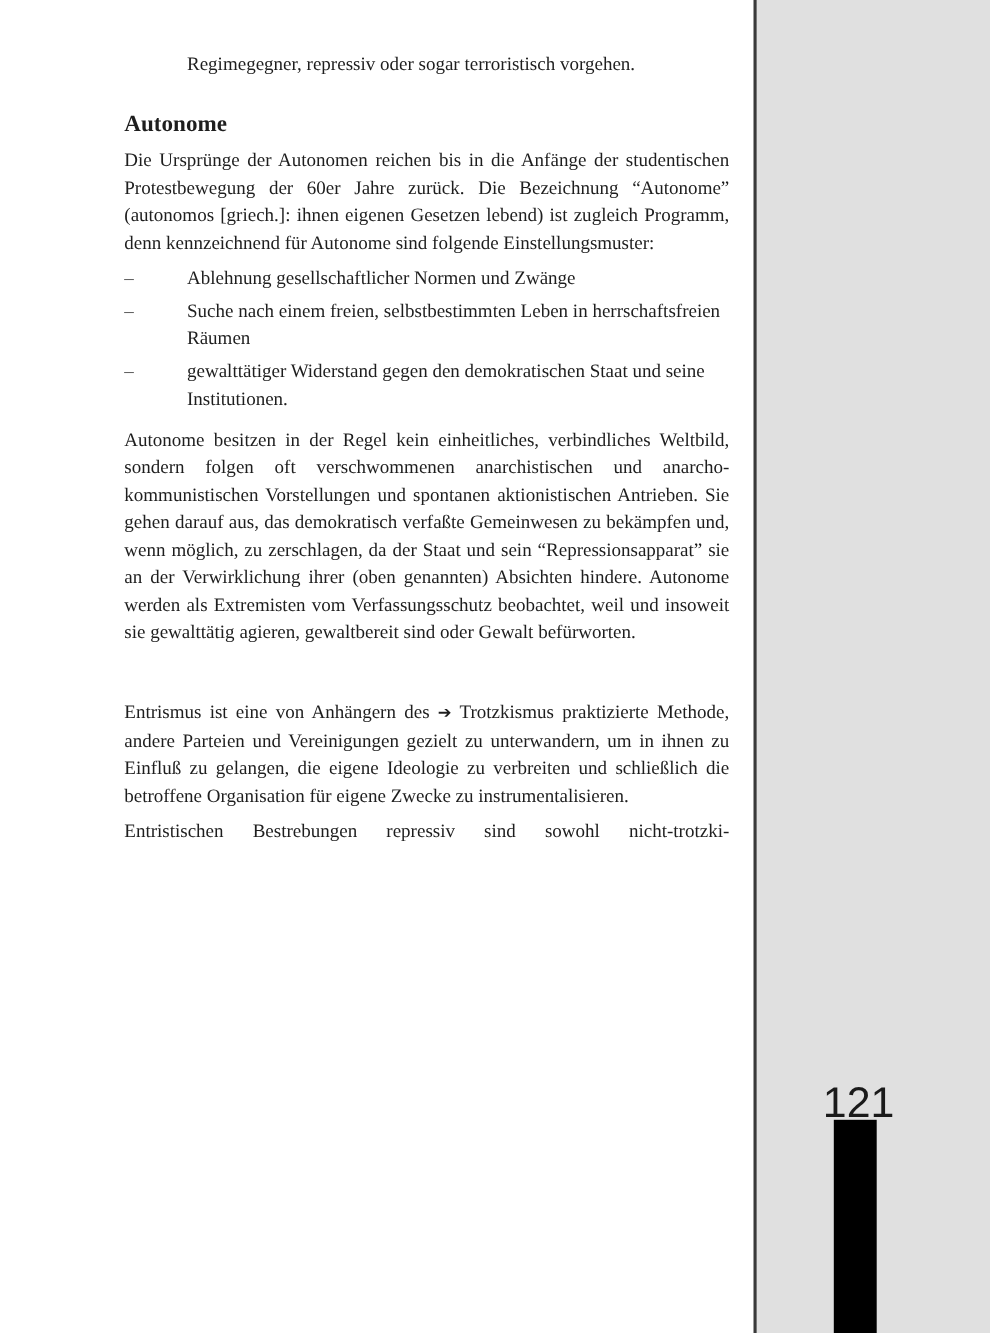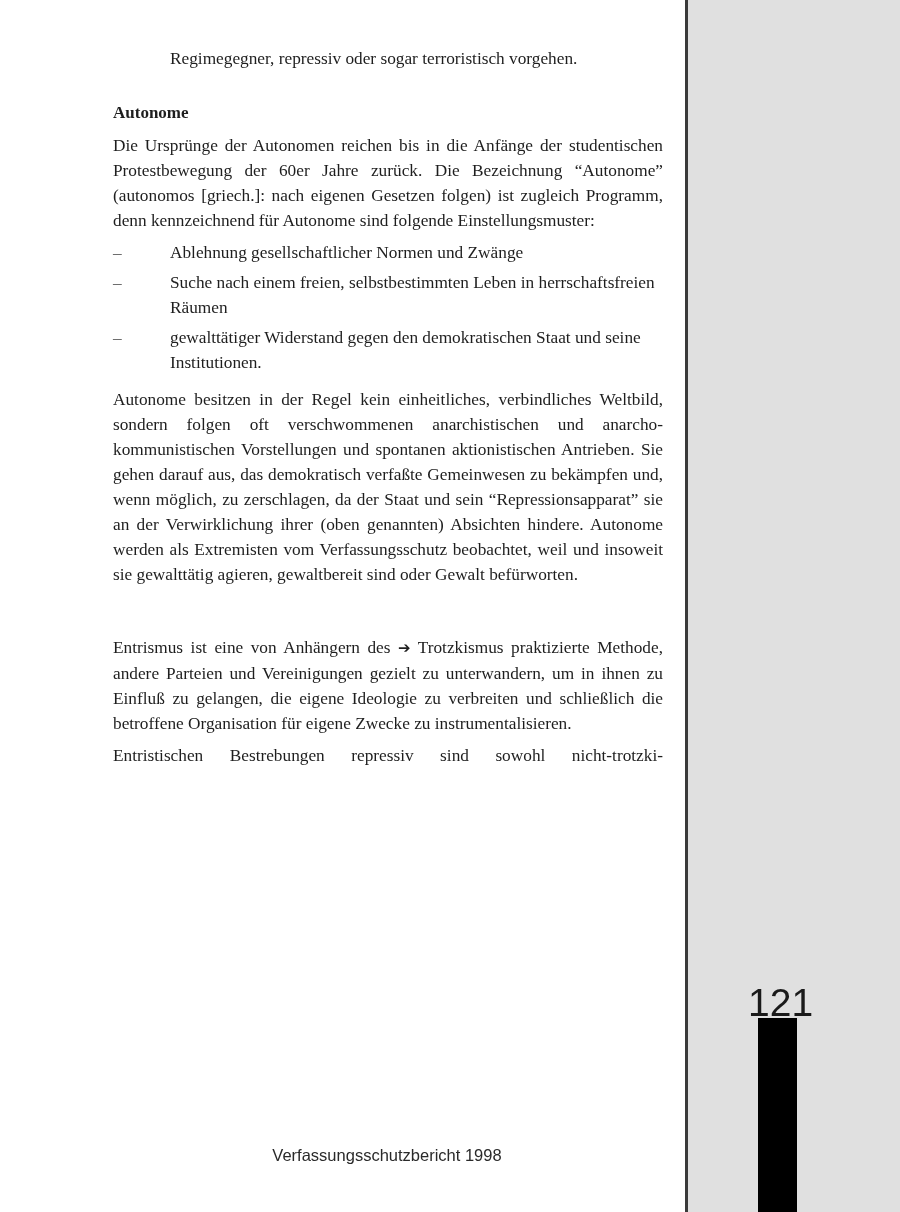--- a/index.html
+++ b/index.html
@@ -69,21 +69,21 @@
     text-align-last: left;
     hyphens: manual;
   }
   .first-line {
     padding-left: 57px;
     text-align: right;
   }
   h3 {
     margin: 0;
     font-weight: bold;
-    font-size: 17px;
+    font-size: 21px;
     line-height: 25px;
   }
   .gap-heading-top { height: 29px; }
   .gap-after-heading { height: 8px; }
   .gap-para { height: 7px; }
   ul.bullets {
     list-style: none;
     margin: 0;
     padding: 0;
   }
@@ -123,21 +123,21 @@
 
   <div class="content">
 
     <p class="first-line">Regimegegner, repressiv oder sogar terroristisch vorgehen.</p>
 
     <div class="gap-heading-top"></div>
 
     <section>
       <h3>Autonome</h3>
       <div class="gap-after-heading"></div>
-      <p>Die Ursprünge der Autonomen reichen bis in die Anfänge der studentischen Protestbewegung der 60er Jahre zurück. Die Bezeichnung “Autonome” (autonomos [griech.]: nach eigenen Gesetzen folgen) ist zugleich Programm, denn kennzeichnend für Autonome sind folgende Einstellungsmuster:</p>
+      <p>Die Ursprünge der Autonomen reichen bis in die Anfänge der studentischen Protestbewegung der 60er Jahre zurück. Die Bezeichnung “Autonome” (autonomos [griech.]: ihnen eigenen Gesetzen lebend) ist zugleich Programm, denn kennzeichnend für Autonome sind folgende Einstellungsmuster:</p>
       <div class="gap-para"></div>
 
       <ul class="bullets">
         <li>
           <span class="dash">–</span>
           <span>Ablehnung gesellschaftlicher Normen und Zwänge</span>
         </li>
         <li>
           <span class="dash">–</span>
           <span>Suche nach einem freien, selbstbestimmten Leben in herrschaftsfreien Räumen</span>
@@ -158,19 +158,18 @@
 
     <section>
       <div class="gap-after-heading"></div>
       <p><span>Entrismus ist eine von Anhängern des </span><span class="arrow">➔</span><span> Trotzkismus praktizierte Methode, andere Parteien und Vereinigungen gezielt zu unterwan­dern, um in ihnen zu Einfluß zu gelangen, die eigene Ideologie zu verbreiten und schließlich die betroffene Organisation für eigene Zwecke zu instrumentalisieren.</span></p>
       <div class="gap-para"></div>
       <p style="text-align-last: justify;">Entristischen Bestrebungen repressiv sind sowohl nicht-trotzki-</p>
     </section>
 
   </div>
 
-  <div class="footer">Verfassungsschutzbericht 1998</div>
 </div>
 
 <div class="side-rule"></div>
 <div class="side-margin"></div>
 <div class="page-number">121</div>
 <div class="thumb-tab"></div>
 
 </body></html>

